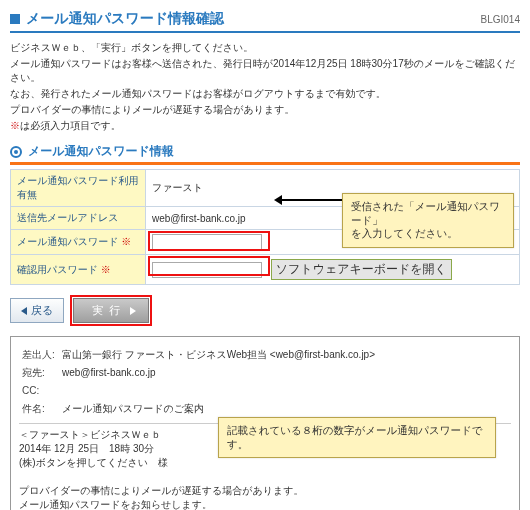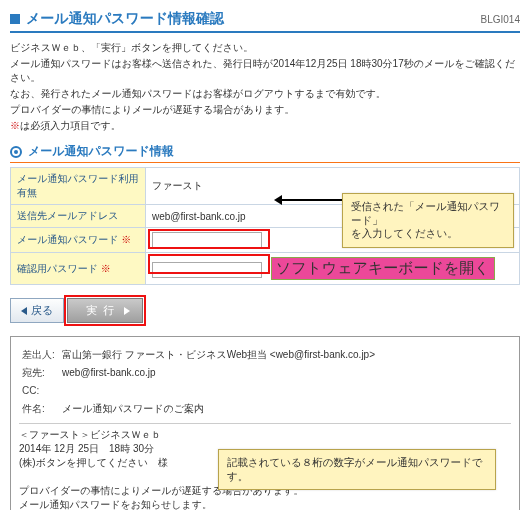--- a/index.html
+++ b/index.html
@@ -14,21 +14,21 @@
     border-bottom: 2px solid #2a7abf; padding-bottom: 3px; margin-bottom: 8px;
   }
   .title-left { display: flex; align-items: center; gap: 6px; }
   .sq { width: 10px; height: 10px; background: #2a7abf; }
   .page-title { font-size: 14px; font-weight: bold; color: #2a7abf; }
   .page-code { font-size: 10px; color: #666; }
   .intro p { margin: 2px 0; line-height: 1.4; font-size: 10px; }
   .red { color: #c00; }
   .section-head {
     display: flex; align-items: center; gap: 6px;
-    border-bottom: 1px solid #f97316; padding-bottom: 2px;
+    border-bottom: 3px solid #f97316; padding-bottom: 2px;
     margin: 10px 0 4px; color: #2a7abf; font-weight: bold; font-size: 12px;
   }
   .dot {
     width: 12px; height: 12px; border: 2px solid #2a7abf; border-radius: 50%;
     display: inline-flex; align-items: center; justify-content: center;
   }
   .dot::after { content:""; width:4px; height:4px; background:#2a7abf; border-radius:50%; }
   table.info { width: 100%; border-collapse: collapse; }
   table.info th, table.info td {
     border: 1px solid #c9d6e4; padding: 4px 6px; font-size: 10px;
@@ -40,24 +40,24 @@
   .inputcell { position: relative; }
   .fake-input {
     display: inline-block; width: 110px; height: 16px;
     background: #fff; border: 1px solid #aaa; vertical-align: middle;
   }
   .redbox {
     position: absolute; border: 2px solid #e11; pointer-events: none;
     left: 2px; top: 1px; width: 122px; height: 20px;
   }
   .swkb {
-    display: inline-block; background: #ec4899; color: #333;
-    border: 1px solid #8aa84a; font-size: 15px; padding: 1px 4px; margin-left: 6px;
-  }
-  .btn-row { display: flex; margin: 10px 0; align-items: center; }
+    display: inline-block; background: #e5e5e5; color: #333;
+    border: 1px solid #8aa84a; font-size: 12px; padding: 1px 4px; margin-left: 6px;
+  }
+  .btn-row { display: flex; gap: 6px; margin: 10px 0; align-items: center; }
   .btn {
     border: 1px solid #8fa7c0; padding: 4px 10px; font-size: 11px;
     background: linear-gradient(#fdfefe,#e2e8ef); color: #2a5a8a;
     display: inline-flex; align-items: center; gap: 4px;
   }
   .btn-primary {
     background: linear-gradient(#c9c9c9,#9f9f9f); color: #fff;
     border: 1px solid #7a7a7a; letter-spacing: 6px; padding: 4px 12px 4px 18px;
   }
   .exec-wrap { border: 2px solid #e11; padding: 1px; }
@@ -75,21 +75,21 @@
   .mail-header { width: 100%; }
   .mail-header td:first-child { width: 38px; color:#444; }
   .mail hr { border: none; border-top: 1px solid #ccc; margin: 4px 0; }
 
   .callout {
     position: absolute; background: #fff4bf; border: 1px solid #b8a34c;
     padding: 6px 8px; font-size: 10.5px; color: #333; line-height: 1.3;
     box-shadow: 0 0 2px rgba(0,0,0,0.15);
   }
   #callout1 { left: 332px; top: 183px; width: 172px; }
-  #callout2 { left: 208px; top: 407px; width: 278px; margin-top: 32px; }
+  #callout2 { left: 208px; top: 407px; width: 278px; }
 
   .arrow-into-input {
     position: absolute; left: 270px; top: 189px; width: 62px; height: 2px;
     background: #000;
   }
   .arrow-into-input::before {
     content:""; position:absolute; left:-6px; top:-4px;
     border-top:5px solid transparent; border-bottom:5px solid transparent;
     border-right:8px solid #000;
   }

